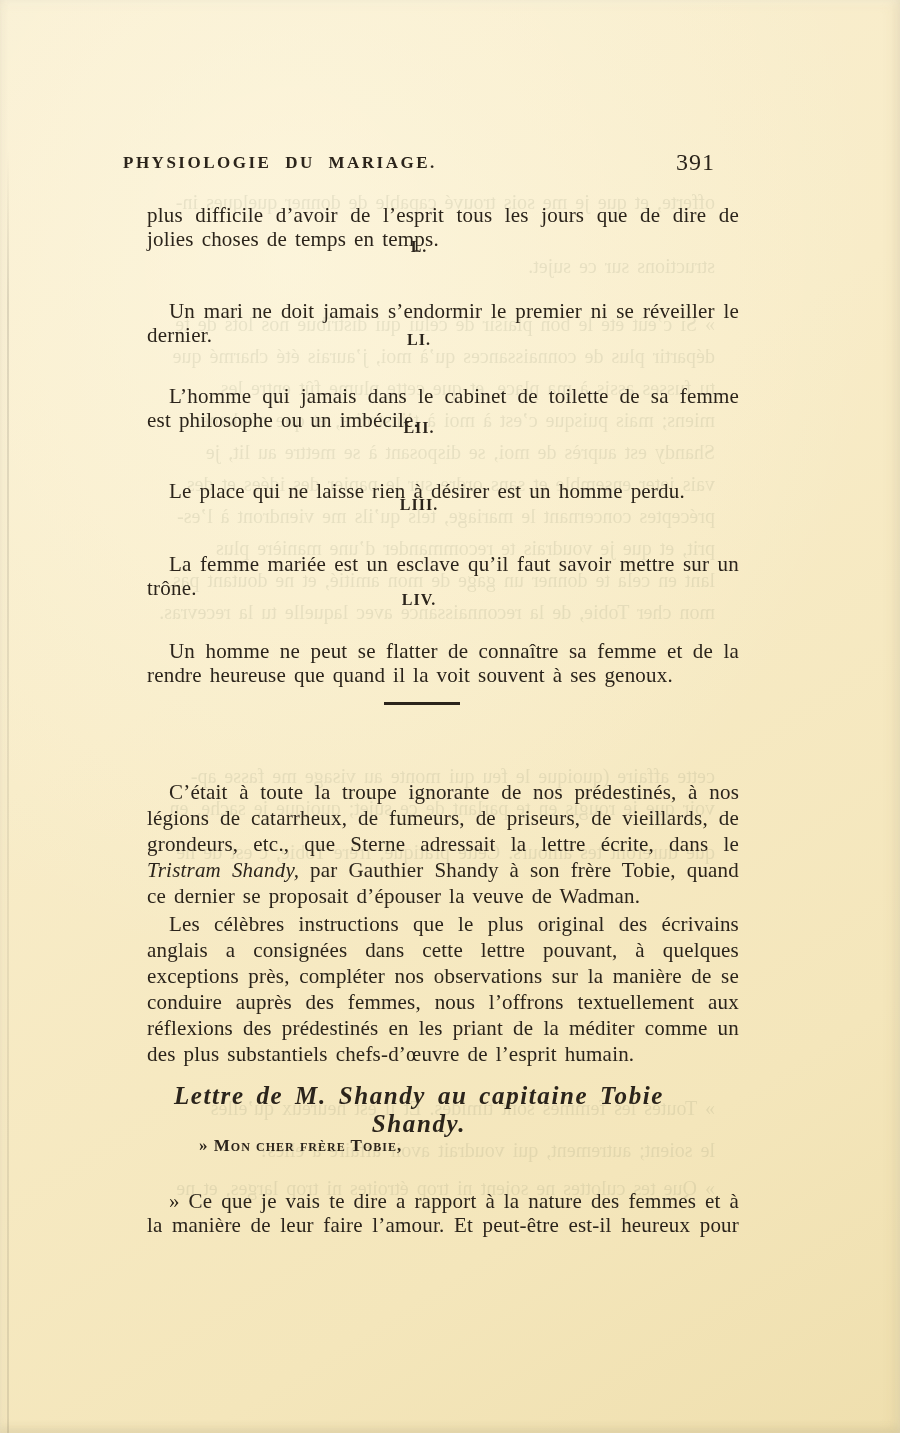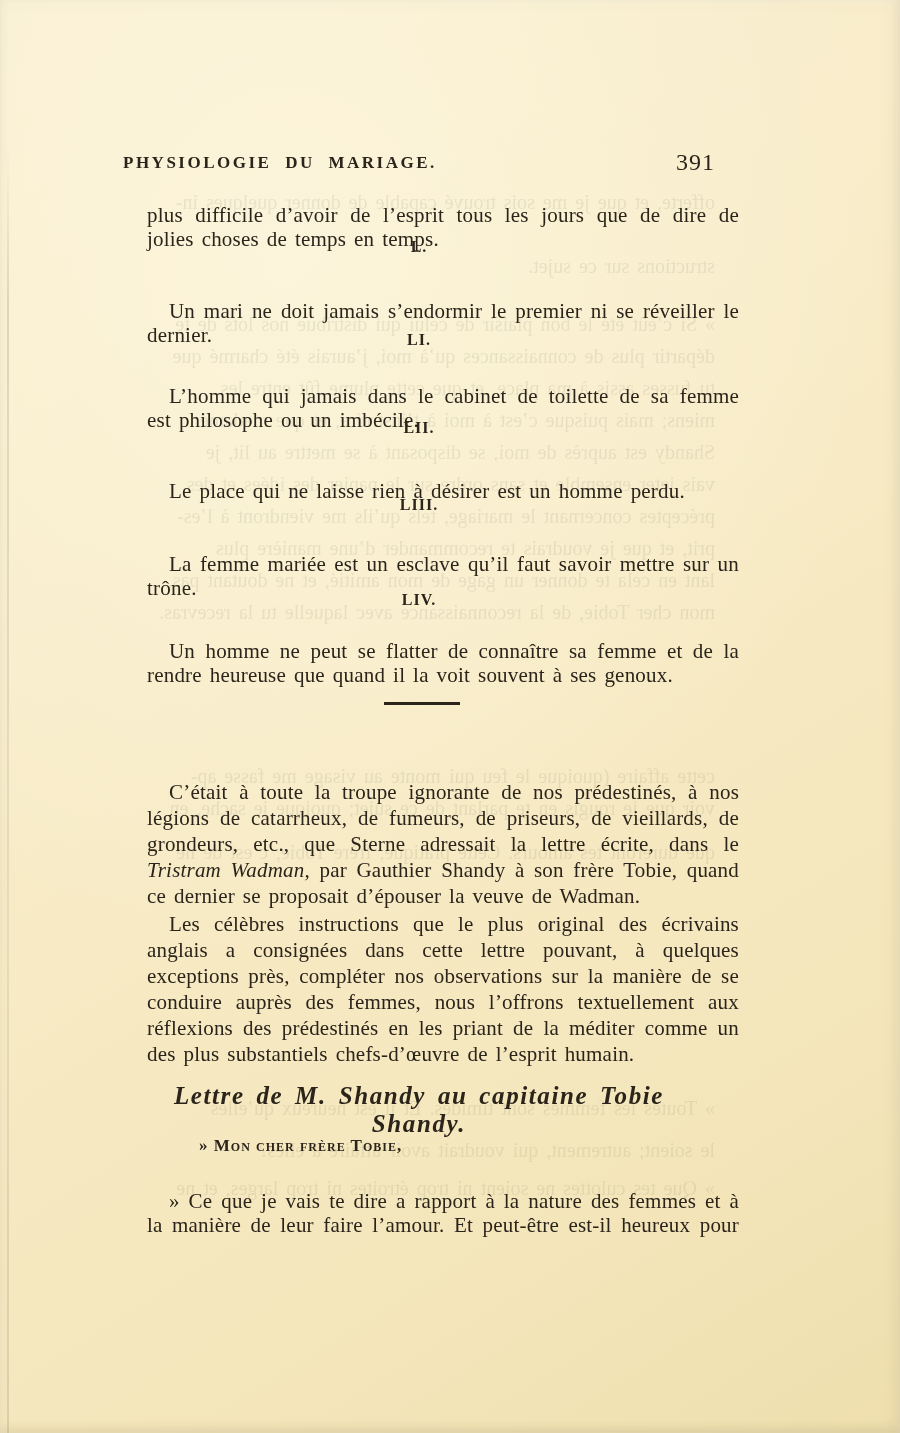--- a/index.html
+++ b/index.html
@@ -174,21 +174,21 @@
   <p class="para indent" style="top:458px">Le place qui ne laisse rien à désirer est un homme perdu.</p>
 
   <div class="section-numeral" style="top:496px">LIII.</div>
   <p class="para indent" style="top:531px">La femme mariée est un esclave qu’il faut savoir mettre sur un trône.</p>
 
   <div class="section-numeral" style="top:591px">LIV.</div>
   <p class="para indent" style="top:618px">Un homme ne peut se flatter de connaître sa femme et de la rendre heureuse que quand il la voit souvent à ses genoux.</p>
 
   <div class="divider"></div>
 
-  <p class="para wide indent" style="top:758px"><span>C’était à toute la troupe ignorante de nos prédestinés, à nos légions de catarrheux, de fumeurs, de priseurs, de vieillards, de grondeurs, etc., que Sterne adressait la lettre écrite, dans le </span><i>Tristram Wadman,</i><span> par Gauthier Shandy à son frère Tobie, quand ce dernier se proposait d’épouser la veuve de Wadman.</span></p>
+  <p class="para wide indent" style="top:758px"><span>C’était à toute la troupe ignorante de nos prédestinés, à nos légions de catarrheux, de fumeurs, de priseurs, de vieillards, de grondeurs, etc., que Sterne adressait la lettre écrite, dans le </span><i>Tristram Shandy,</i><span> par Gauthier Shandy à son frère Tobie, quand ce dernier se proposait d’épouser la veuve de Wadman.</span></p>
 
   <p class="para wide indent" style="top:890px">Les célèbres instructions que le plus original des écrivains anglais a consignées dans cette lettre pouvant, à quelques exceptions près, compléter nos observations sur la manière de se conduire auprès des femmes, nous l’offrons textuellement aux réflexions des prédestinés en les priant de la méditer comme un des plus substantiels chefs-d’œuvre de l’esprit humain.</p>
 
   <div class="letter-title">Lettre de M. Shandy au capitaine Tobie Shandy.</div>
 
   <div class="salutation">» Mon cher frère Tobie,</div>
 
   <p class="para indent justify-last" style="top:1168px; line-height:24px;">» Ce que je vais te dire a rapport à la nature des femmes et à la manière de leur faire l’amour. Et peut-être est-il heureux pour</p>
 
   <div class="gutter"></div>

